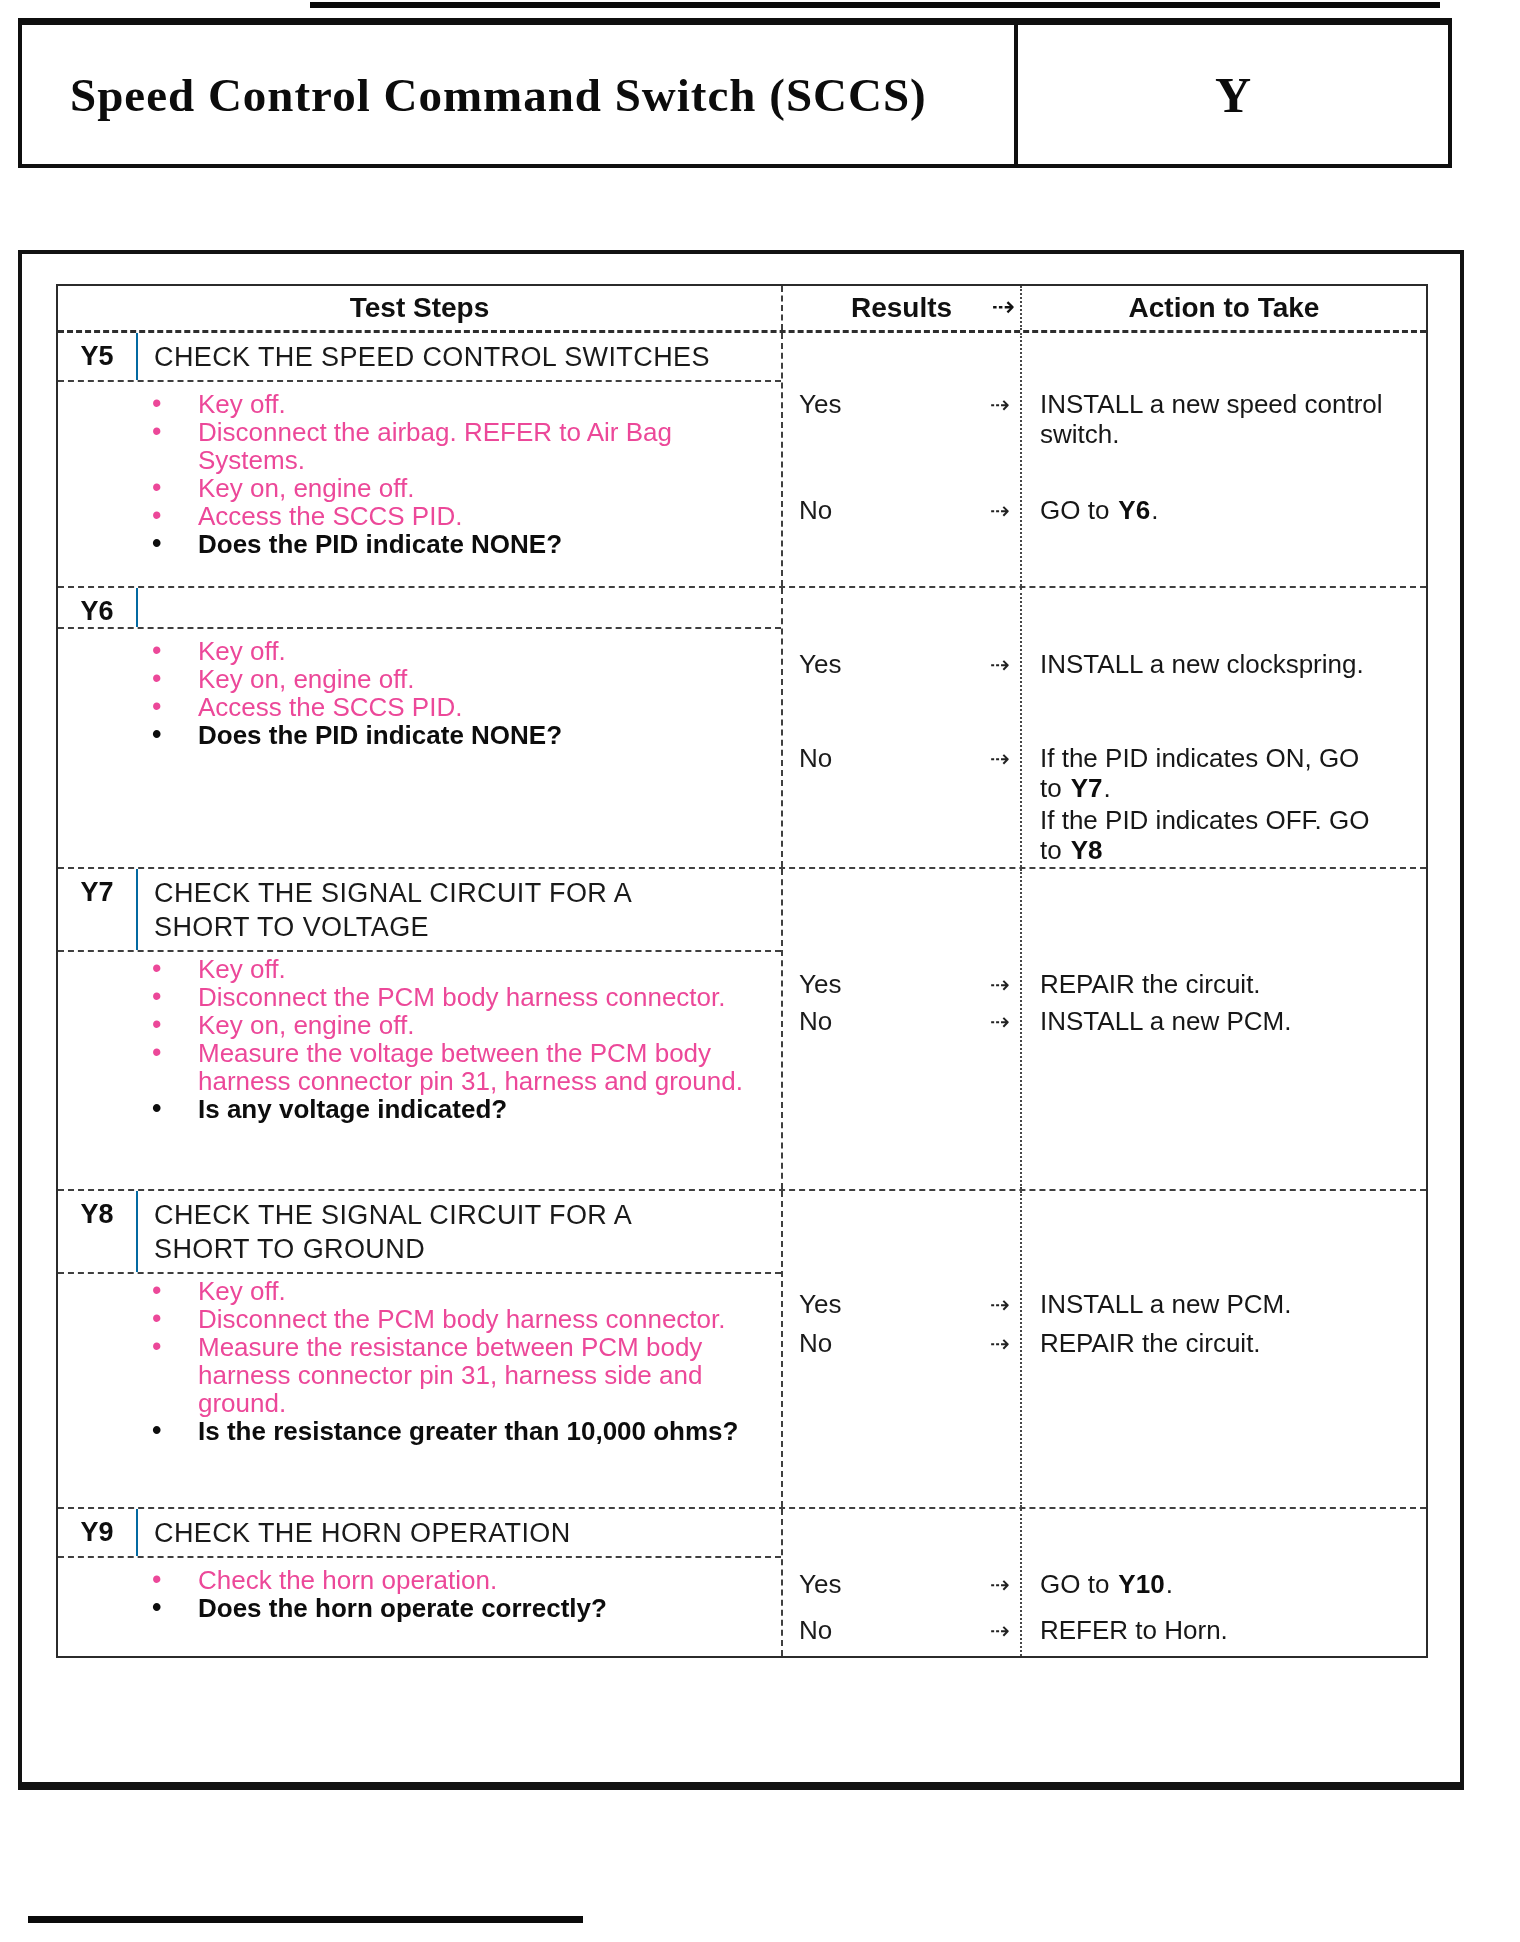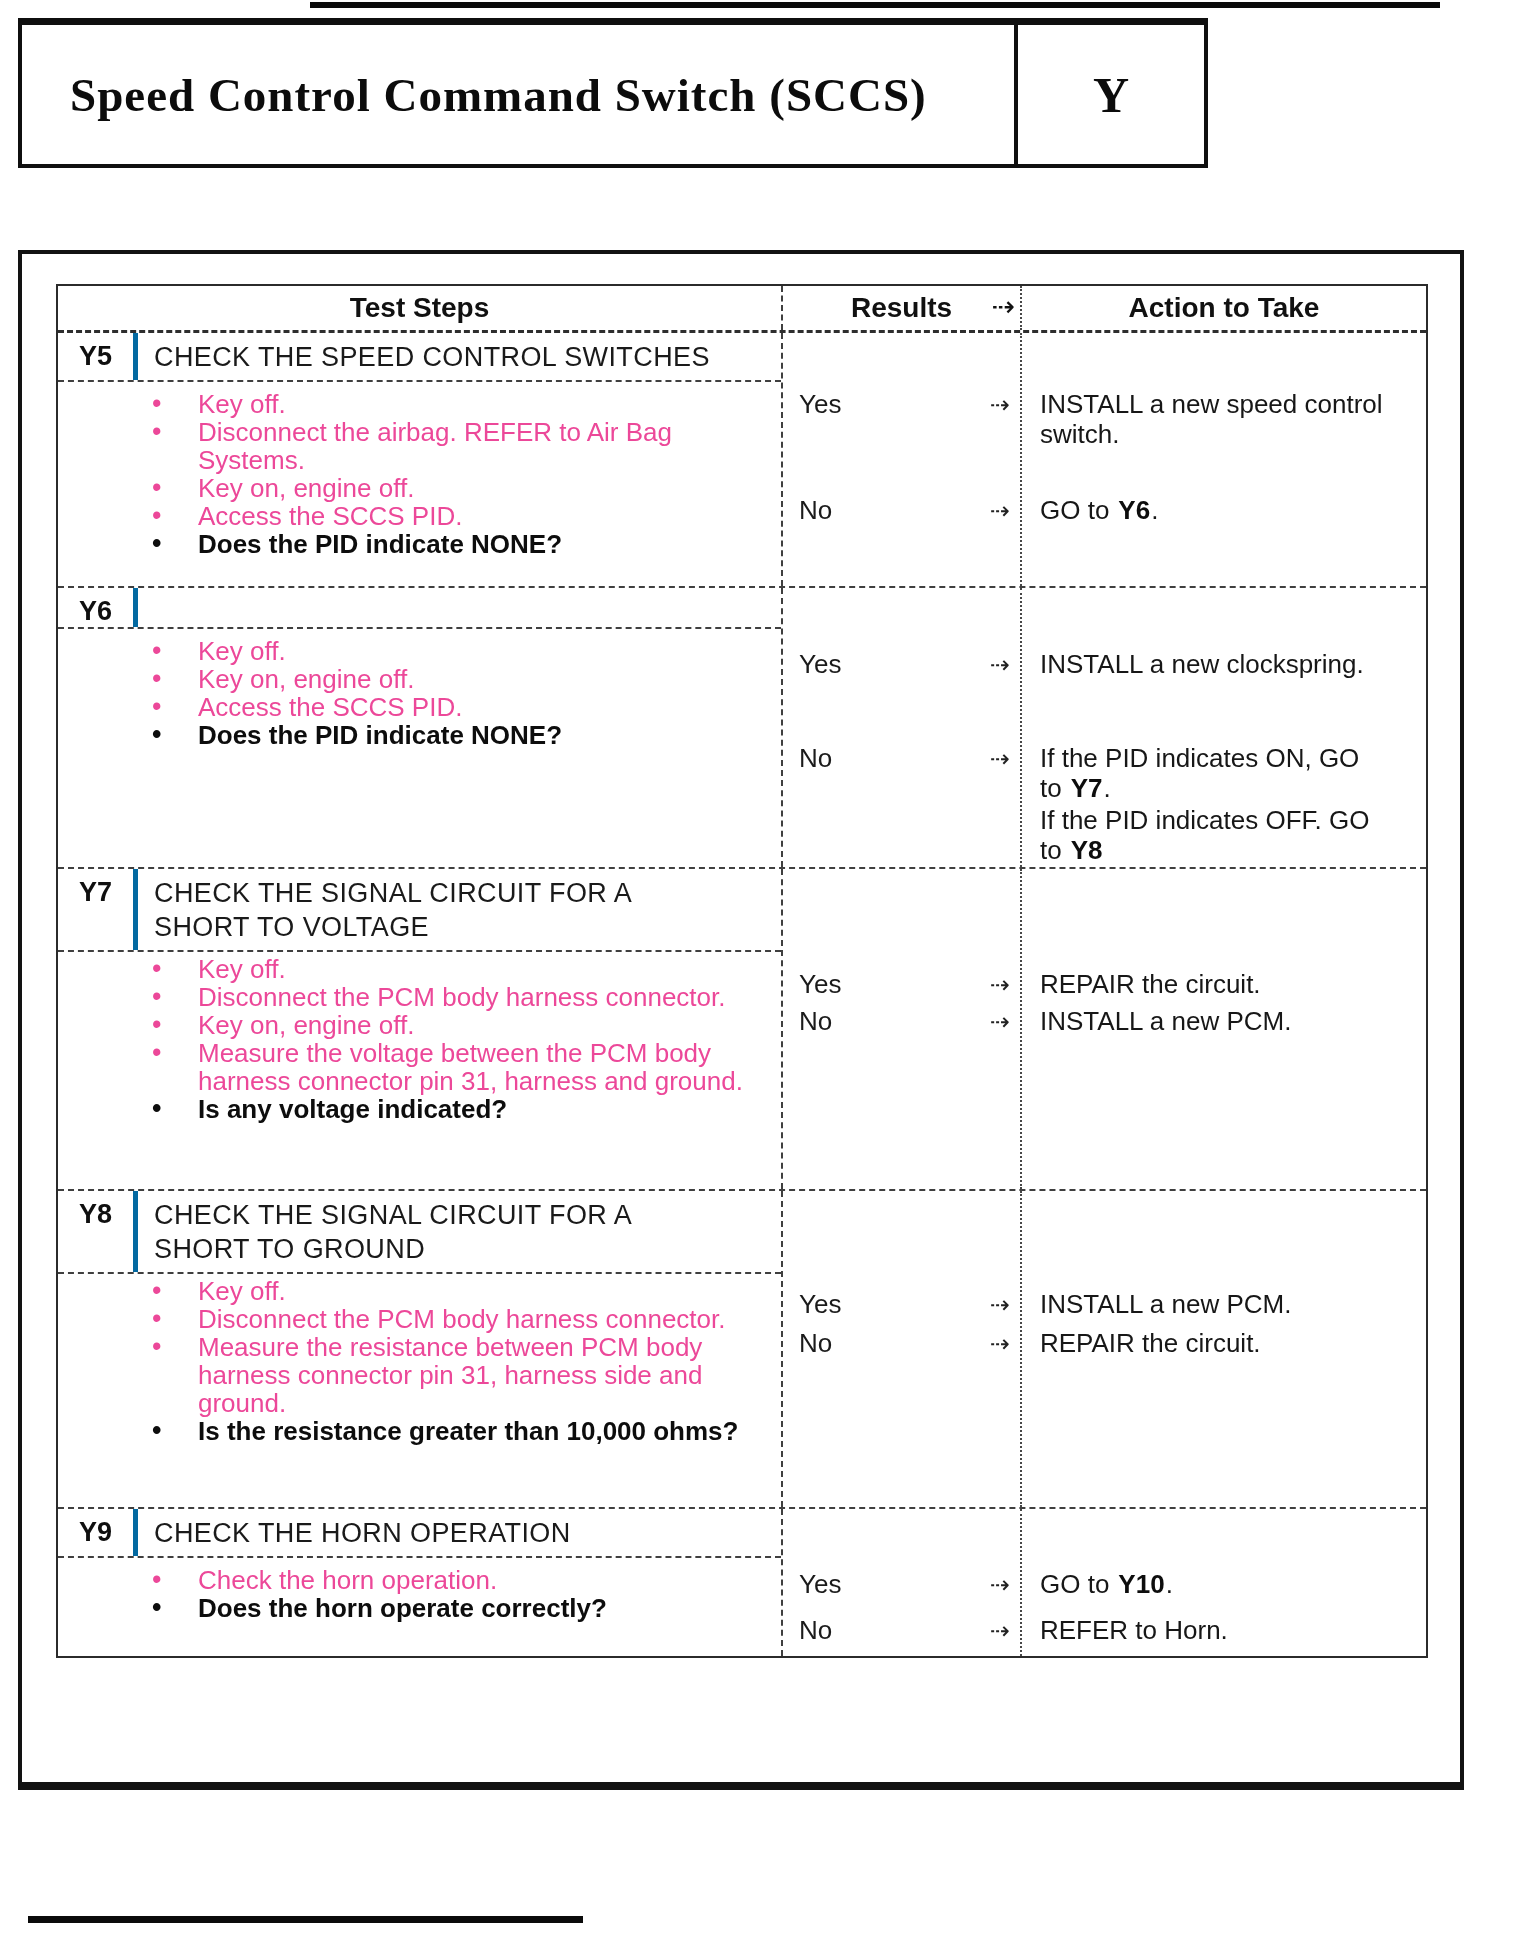--- a/index.html
+++ b/index.html
@@ -9,21 +9,21 @@
     background: #ffffff; color: #161616;
     font-family: "Liberation Sans", sans-serif; font-size: 26px;
     overflow: hidden; margin: 0 auto;
   }
   
   .top-noise { position:absolute; left:310px; top:2px; width:1130px; height:6px; background:#0a0a0a; }
   .bottom-noise { position:absolute; left:28px; top:1916px; width:555px; height:7px; background:#0a0a0a; }
 
   
   .header-box {
-    position:absolute; left:18px; top:18px; width:1190px; height:150px;
+    position:absolute; left:18px; top:18px; width:1434px; height:150px;
     border:4px solid #0f0f0f; border-top-width:7px; background:#fff; display:flex;
   }
   .header-title-cell { width:996px; border-right:4px solid #0f0f0f; display:flex; align-items:center; padding-left:48px; }
   .page-title { font-family:"Liberation Serif", serif; font-weight:700; font-size:47px; letter-spacing:1px; color:#0c0c0c; }
   .header-code-cell { flex:1; display:flex; align-items:center; justify-content:center; }
   .doc-code { font-family:"Liberation Serif", serif; font-weight:700; font-size:50px; color:#0c0c0c; }
 
   
   .outer-box {
     position:absolute; left:18px; top:250px; width:1446px; height:1540px;
@@ -44,21 +44,21 @@
   .bl-dash { border-left:2px dashed #3f3f3f; }
   .bl-dot  { border-left:2px dotted #474747; }
   .arrow-abs { position:absolute; right:5px; top:50%; transform:translateY(-54%); font-weight:400; }
 
   .section { display:grid; grid-template-columns:723px 1fr; border-bottom:2px dashed #3f3f3f; }
   .section:last-child { border-bottom:none; }
   .s0{min-height:255px} .s1{min-height:276px} .s2{min-height:322px} .s3{min-height:318px} .s4{min-height:147px}
 
   .step-head { display:flex; border-bottom:2px dashed #3f3f3f; }
   .id-cell {
-    width:80px; border-right:5px solid #0369a1; text-align:center;
+    width:80px; border-right:2px solid #0369a1; text-align:center;
     font-weight:700; font-size:27px; padding-top:8px; color:#0f0f0f;
   }
   .step-title { flex:1; max-width:600px; padding:7px 10px 6px 16px; font-size:27px; line-height:34px; letter-spacing:0.4px; color:#1a1a1a; }
 
   .bullets { list-style:none; padding:8px 8px 6px 92px; }
   .s2 .bullets, .s3 .bullets { padding-top:3px; padding-bottom:2px; }
   .bullets li { position:relative; padding-left:48px; line-height:28px; color:#ec4899; }
   .bullets li::before { content:"•"; position:absolute; left:2px; top:-1px; font-size:27px; }
   .bullets li.bold { font-weight:700; color:#0d0d0d; }
 

